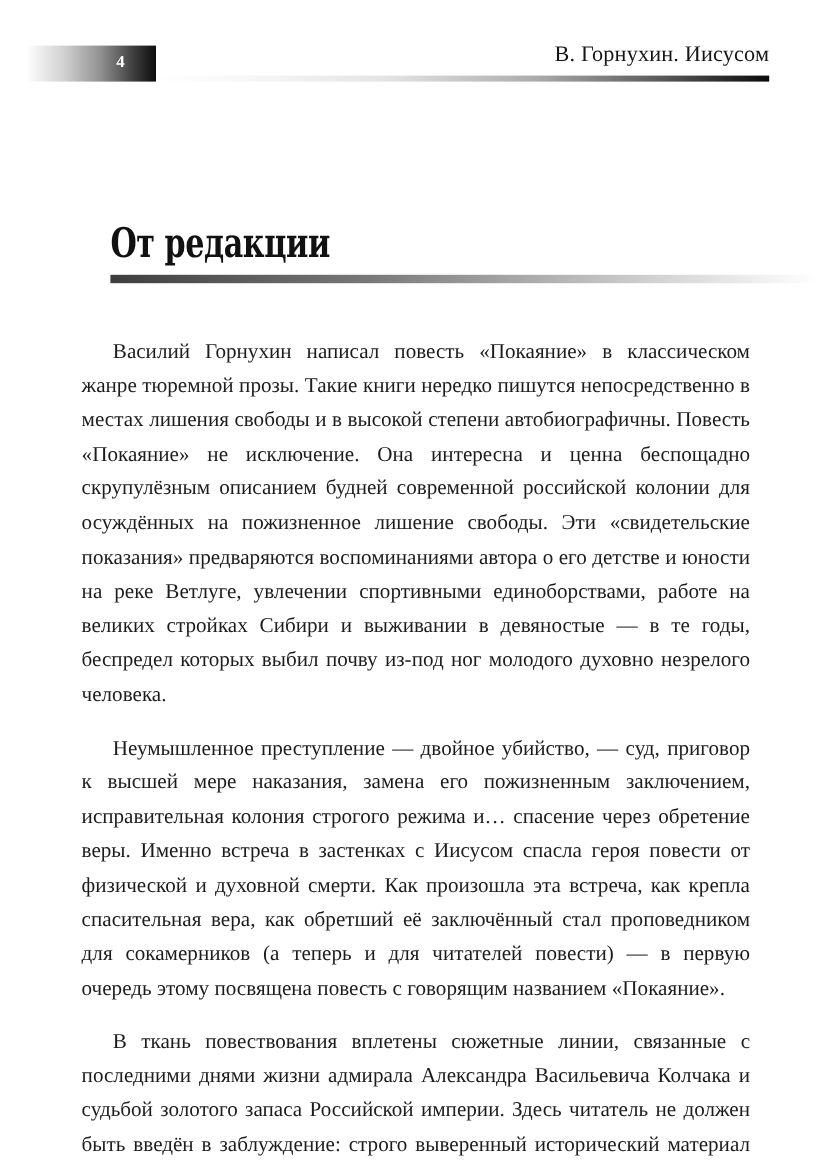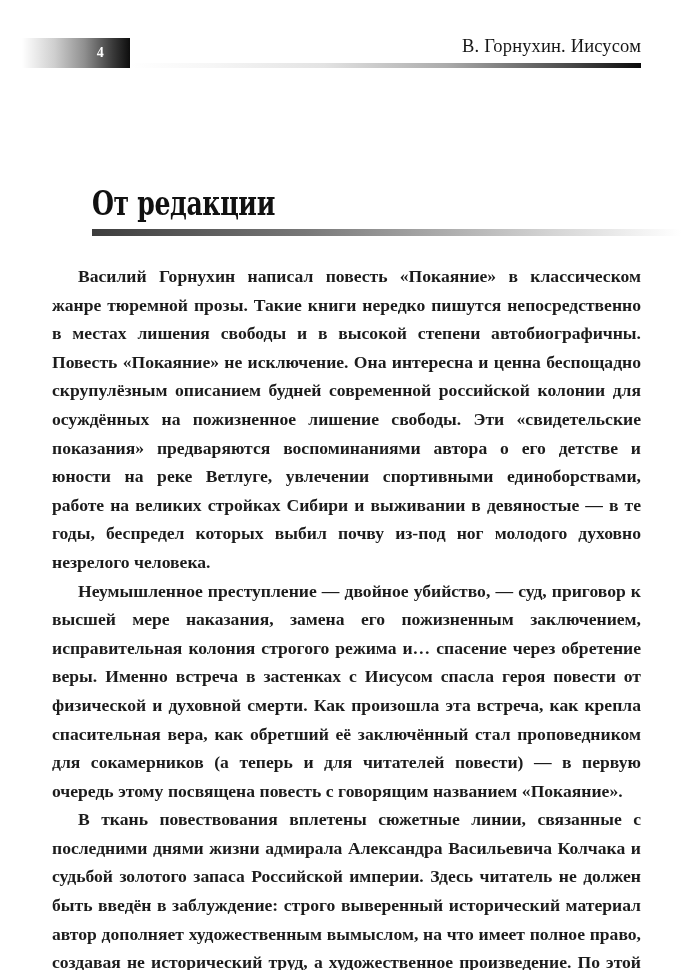--- a/index.html
+++ b/index.html
@@ -108,30 +108,29 @@
 
   
   .body-text {
     position: absolute;
     left: 52px;
     top: 262px;
     width: 589px;
   }
 
   .body-text p {
-    margin: 0;
+    margin: 16px;
     text-indent: 26px;
     text-align: justify;
     font-family: "Liberation Serif", "DejaVu Serif", serif;
     font-size: 17.6px;
     line-height: 28.6px;
     color: #1c1c1c;
     hyphens: manual;
     word-spacing: 0.1px;
-    font-weight: bold;
   }
 </style>
 </head>
 <body>
 
 <div class="page">
 
   <div class="running-head">
     <div class="folio-box">
       <span class="folio-number">4</span>

